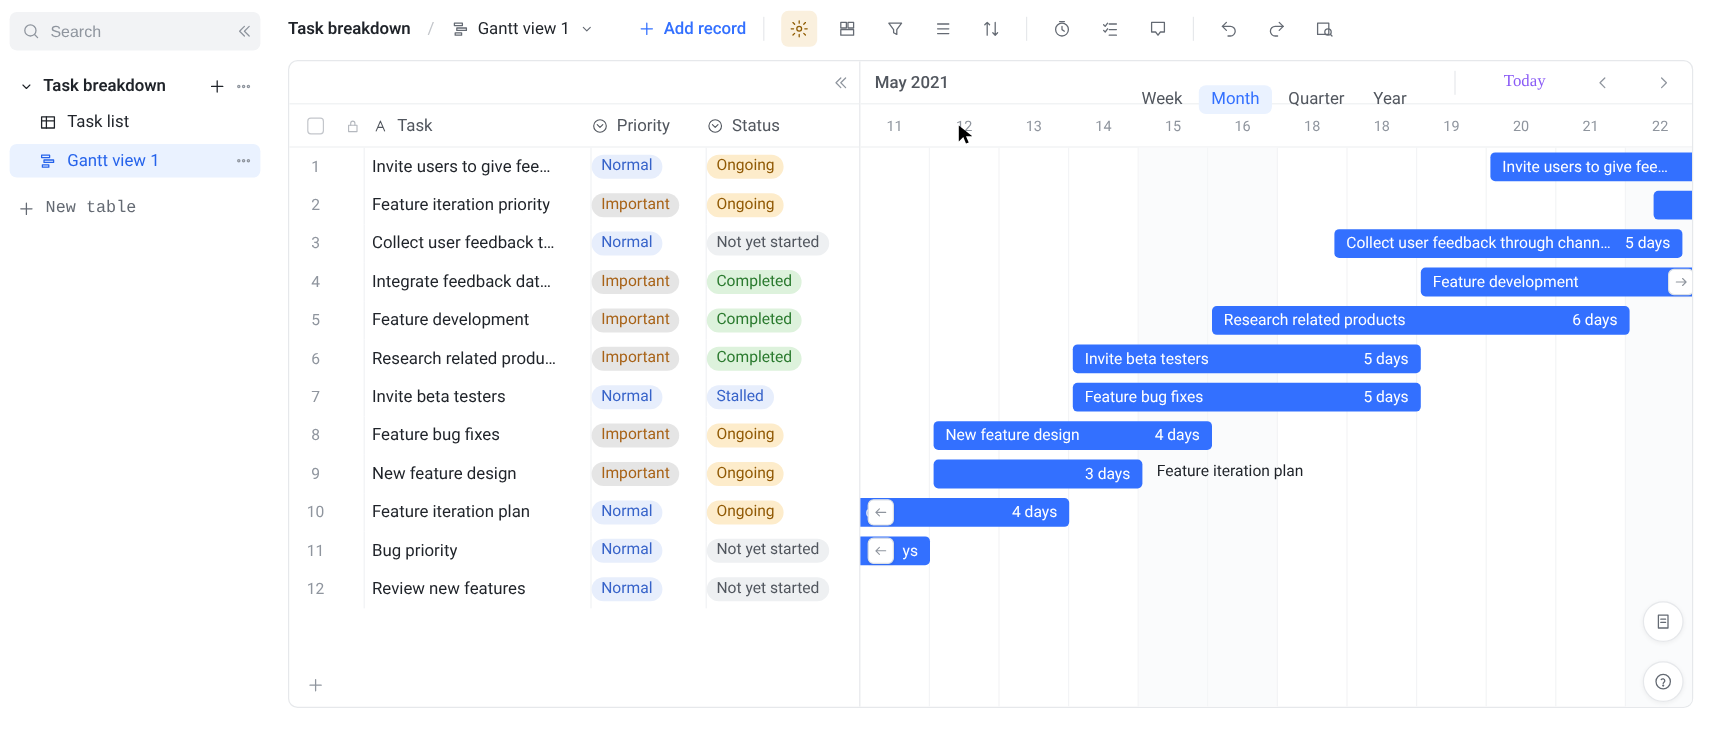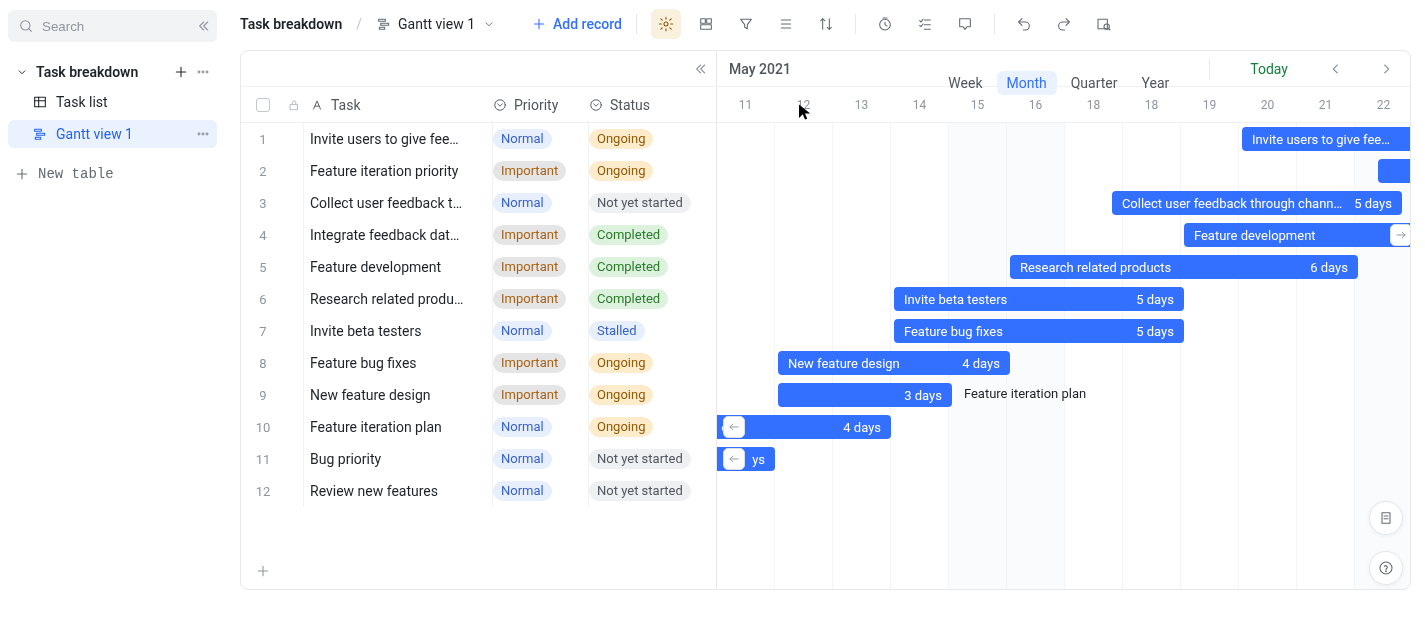--- a/index.html
+++ b/index.html
@@ -71,21 +71,21 @@
 
   .cbx { width:14px; height:14px; border:1.4px solid #c3c6cb; border-radius:3px; }
 
   
   .gantt { flex:1; display:flex; flex-direction:column; min-width:0; overflow:hidden; }
   .gantt-top { height:36px; border-bottom:1px solid #eef0f2; display:flex; align-items:center; padding:0 12px; gap:26px; }
   .gantt-top .spacer { flex:1; }
   .scale-grp { display:flex; align-items:flex-end; gap:4px;margin-top:29px; }
   .scale { padding:4px 10px; border-radius:6px; color:#51565e; }
   .scale.active { background:#eaf2ff; color:#3370ff; }
-  .today-btn { padding:4px 10px; color:#15803d; }
+  .today-btn { padding:4px 10px; color:#8b5cf6;font-family:Liberation Serif, serif; }
   .nav-btn { width:24px; height:24px; display:flex; align-items:center; justify-content:center; color:#8f959e; }
   .gantt-month { font-weight:500; color:#51565e; }
 
   .gantt-days { height:36px; border-bottom:1px solid #eef0f2; display:flex; }
   .daycell { width:58px; flex:none; display:flex; align-items:center; justify-content:center; font-size:12px; color:#8f959e; border-right:1px solid transparent; }
 
   .gantt-body { flex:1; position:relative; }
   .gantt-cols { position:absolute; inset:0; display:flex; pointer-events:none; }
   .colcell { width:58px; flex:none; border-right:1px solid #f3f4f6; }
   .colcell.wk { background:#fafbfc; }

